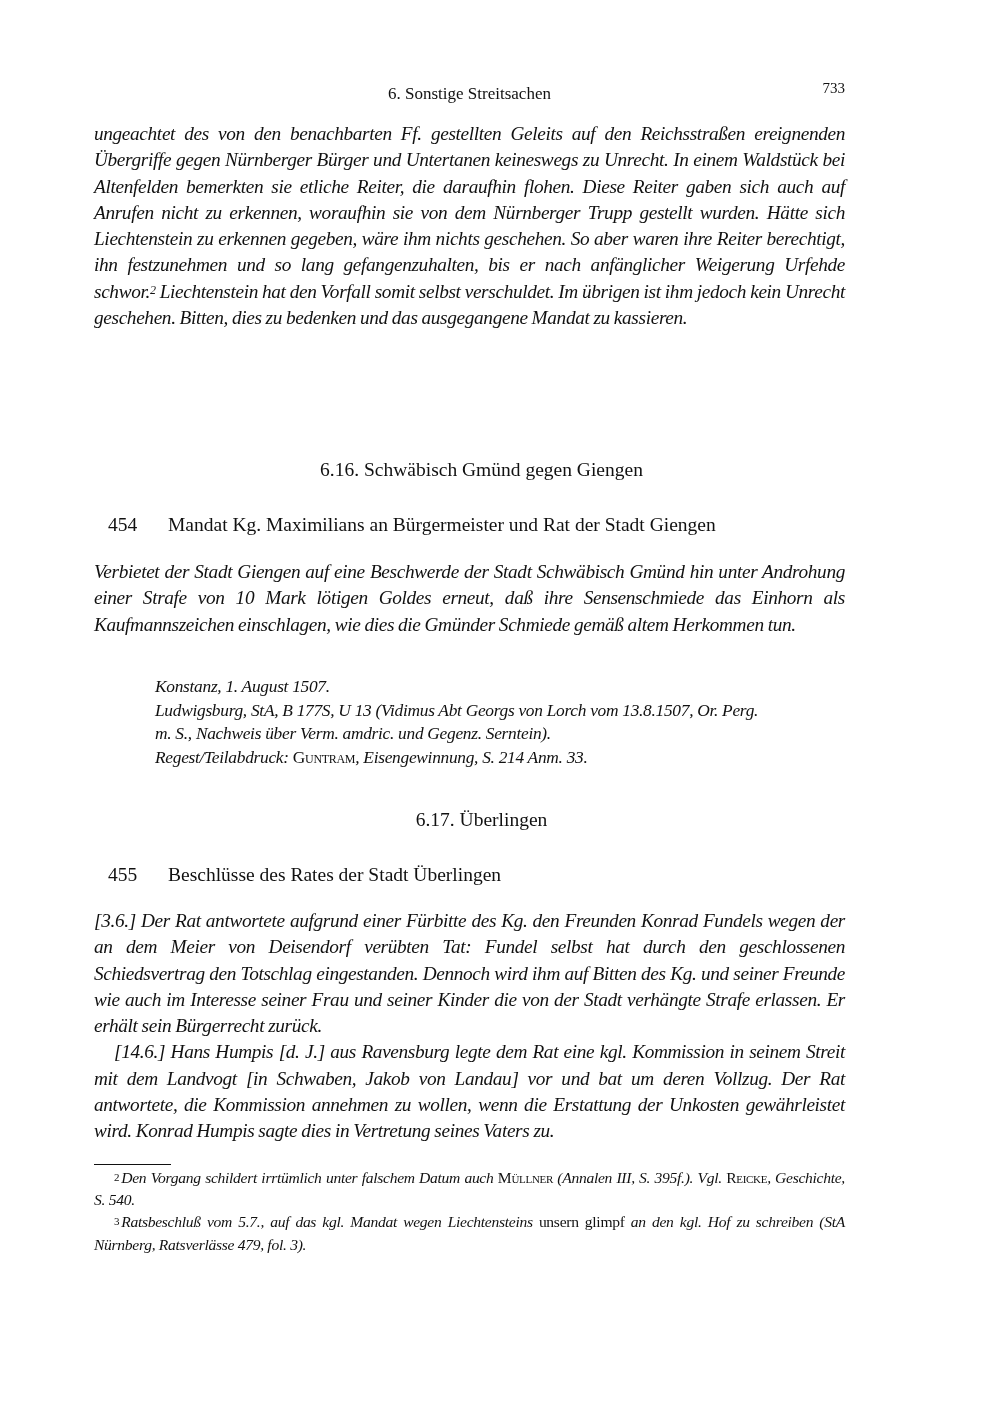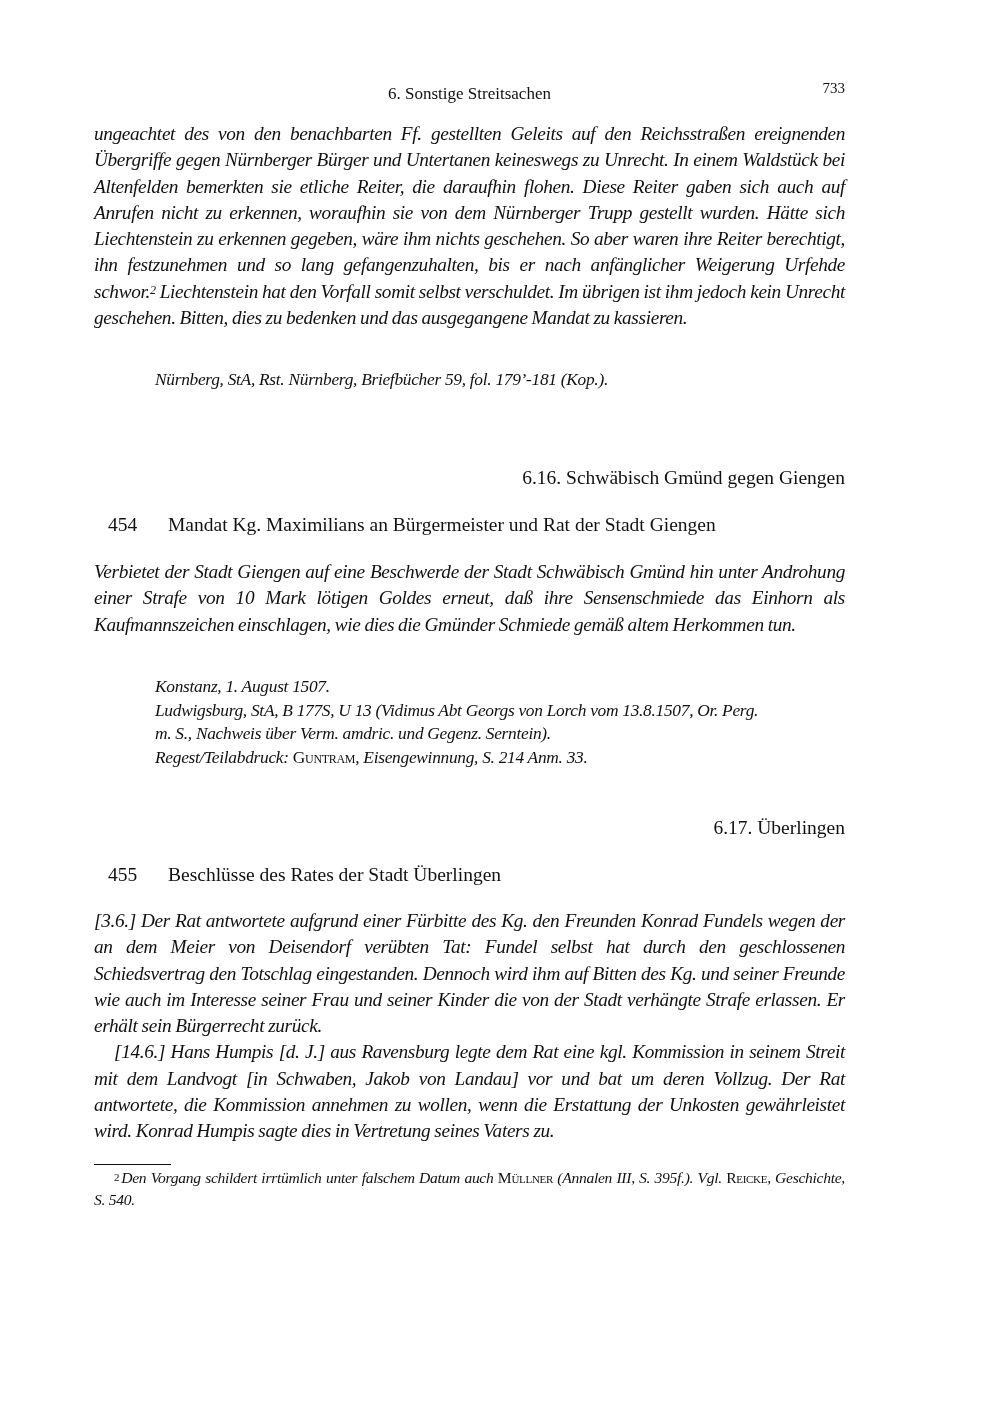--- a/index.html
+++ b/index.html
@@ -8,21 +8,21 @@
   .running-head { position:absolute; top:80px; left:0; width:751px; height:28px; }
   .rh-title { position:absolute; left:0; width:751px; text-align:center; font-size:17px; top:4px; }
   .rh-page { position:absolute; right:0; top:0; font-size:15px; }
   .block { position:absolute; left:0; width:751px; }
   .it { font-style:italic; }
   .body-text { font-size:19.3px; line-height:26.3px; text-align:justify; letter-spacing:-0.35px; word-spacing:-0.5px; }
   .body-text p { margin:0; }
   .indent { text-indent:20px; }
   .source { position:absolute; left:61px; width:690px; font-size:17.4px; line-height:23.6px; letter-spacing:-0.3px; }
   .source div { white-space:nowrap; }
-  .section-head { position:absolute; left:0; width:751px; text-align:right; font-size:19.5px;margin-top:8px; }
+  .section-head { position:absolute; left:12px; width:751px; text-align:center; font-size:19.5px; }
   .doc-head { position:absolute; left:14px; width:751px; font-size:19.5px; white-space:nowrap; }
   .doc-num { display:inline-block; width:60px; }
   .sup { font-size:12px; vertical-align:top; position:relative; top:-2px; }
   .sc { font-variant:small-caps; }
   .fn-rule { position:absolute; left:0; top:1164px; width:77px; border-top:1px solid #111; }
   .footnotes { position:absolute; left:0; top:1167px; width:751px; font-size:15.6px; line-height:22.2px; text-align:justify; letter-spacing:-0.3px; }
   .footnotes p { margin:0; text-indent:20px; }
   .fn-mark { font-size:11px; vertical-align:top; position:relative; top:-1px; margin-right:2px; }
 </style>
 </head>
@@ -33,21 +33,20 @@
   <div class="running-head">
     <div class="rh-title">6. Sonstige Streitsachen</div>
     <div class="rh-page">733</div>
   </div>
 
   <div class="block body-text it" style="top:121px;">
     <p><span>ungeachtet des von den benachbarten Ff. gestellten Geleits auf den Reichsstraßen ereignenden Übergriffe gegen Nürnberger Bürger und Untertanen keineswegs zu Unrecht. In einem Waldstück bei Altenfelden bemerkten sie etliche Reiter, die daraufhin flohen. Diese Reiter gaben sich auch auf Anrufen nicht zu erkennen, woraufhin sie von dem Nürnberger Trupp gestellt wurden. Hätte sich Liechtenstein zu erkennen gegeben, wäre ihm nichts geschehen. So aber waren ihre Reiter berechtigt, ihn festzunehmen und so lang gefangenzuhalten, bis er nach anfänglicher Weigerung Urfehde schwor.</span><span class="sup">2</span><span> Liechtenstein hat den Vorfall somit selbst verschuldet. Im übrigen ist ihm jedoch kein Unrecht geschehen. Bitten, dies zu bedenken und das ausgegangene Mandat zu kassieren.</span></p>
   </div>
 
   <div class="source" style="top:368px;">
-    <div class="it">Nürnberg, StA, Rst. Nürnberg, Briefbücher 59, fol. 179’-181 (Kop.).</div>
   </div>
 
   <div class="section-head" style="top:459px;">6.16. Schwäbisch Gmünd gegen Giengen</div>
 
   <div class="doc-head" style="top:514px;">
     <span class="doc-num">454</span><span>Mandat Kg. Maximilians an Bürgermeister und Rat der Stadt Giengen</span>
   </div>
 
   <div class="block body-text it" style="top:559px;">
     <p>Verbietet der Stadt Giengen auf eine Beschwerde der Stadt Schwäbisch Gmünd hin unter Androhung einer Strafe von 10 Mark lötigen Goldes erneut, daß ihre Sensenschmiede das Einhorn als Kaufmannszeichen einschlagen, wie dies die Gmünder Schmiede gemäß altem Herkommen tun.</p>
@@ -67,15 +66,16 @@
   </div>
 
   <div class="block body-text it" style="top:908px;">
     <p>[3.6.] Der Rat antwortete aufgrund einer Fürbitte des Kg. den Freunden Konrad Fundels wegen der an dem Meier von Deisendorf verübten Tat: Fundel selbst hat durch den geschlossenen Schiedsvertrag den Totschlag eingestanden. Dennoch wird ihm auf Bitten des Kg. und seiner Freunde wie auch im Interesse seiner Frau und seiner Kinder die von der Stadt verhängte Strafe erlassen. Er erhält sein Bürgerrecht zurück.</p>
     <p class="indent">[14.6.] Hans Humpis [d. J.] aus Ravensburg legte dem Rat eine kgl. Kommission in seinem Streit mit dem Landvogt [in Schwaben, Jakob von Landau] vor und bat um deren Vollzug. Der Rat antwortete, die Kommission annehmen zu wollen, wenn die Erstattung der Unkosten gewährleistet wird. Konrad Humpis sagte dies in Vertretung seines Vaters zu.</p>
   </div>
 
   <div class="fn-rule"></div>
   <div class="footnotes">
     <p><span class="fn-mark">2</span><span class="it">Den Vorgang schildert irrtümlich unter falschem Datum auch </span><span class="sc">Müllner</span><span class="it"> (Annalen III, S. 395f.). Vgl. </span><span class="sc">Reicke</span><span class="it">, Geschichte, S. 540.</span></p>
+    <p><span class="fn-mark">3</span><span class="it">Ratsbeschluß vom 5.7., auf das kgl. Mandat wegen Liechtensteins </span><span>unsern glimpf</span><span class="it"> an den kgl. Hof zu schreiben (StA Nürnberg, Ratsverlässe 479, fol. 3).</span></p>
   </div>
 
 </div>
 
 </body></html>

